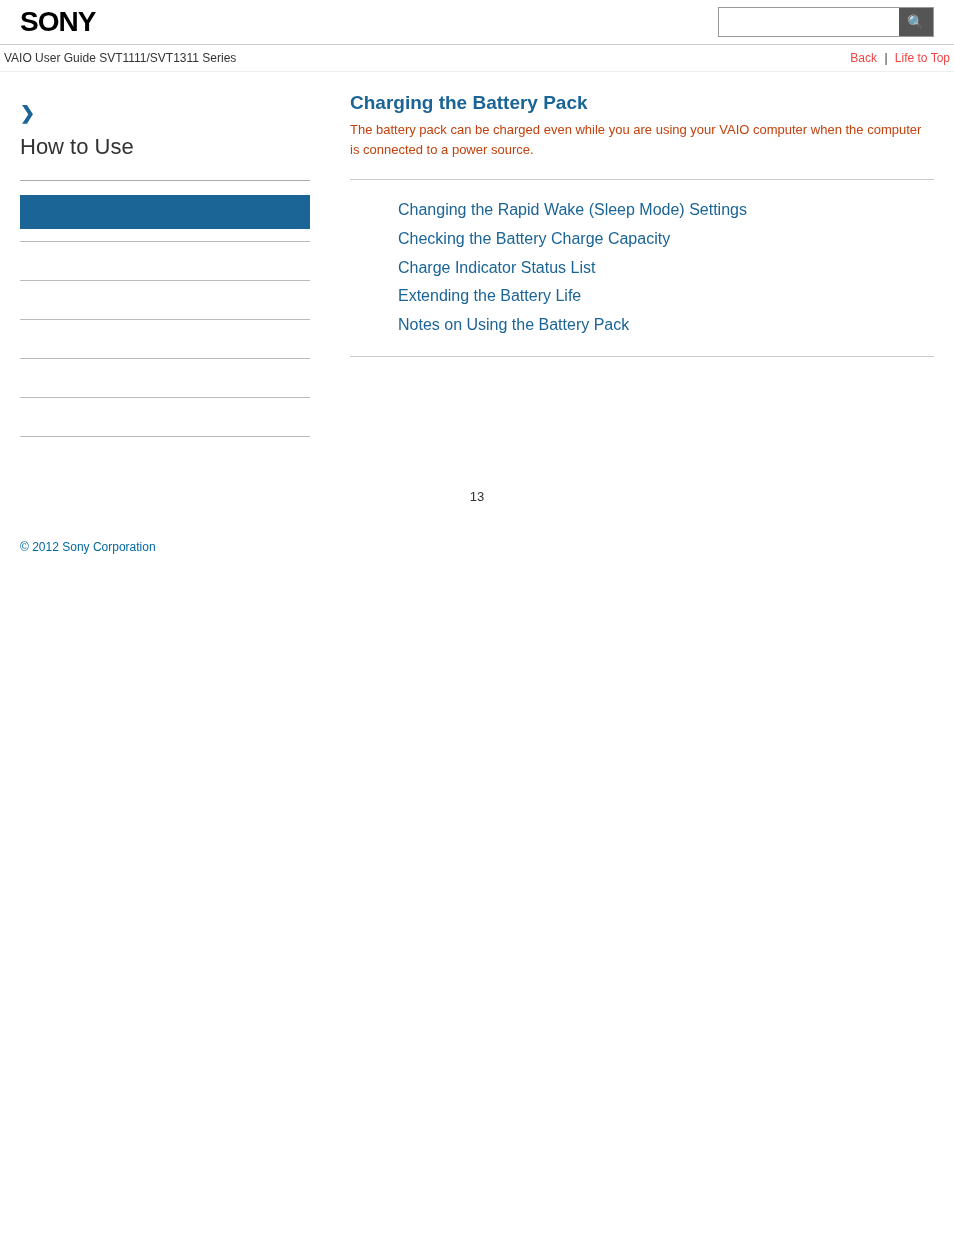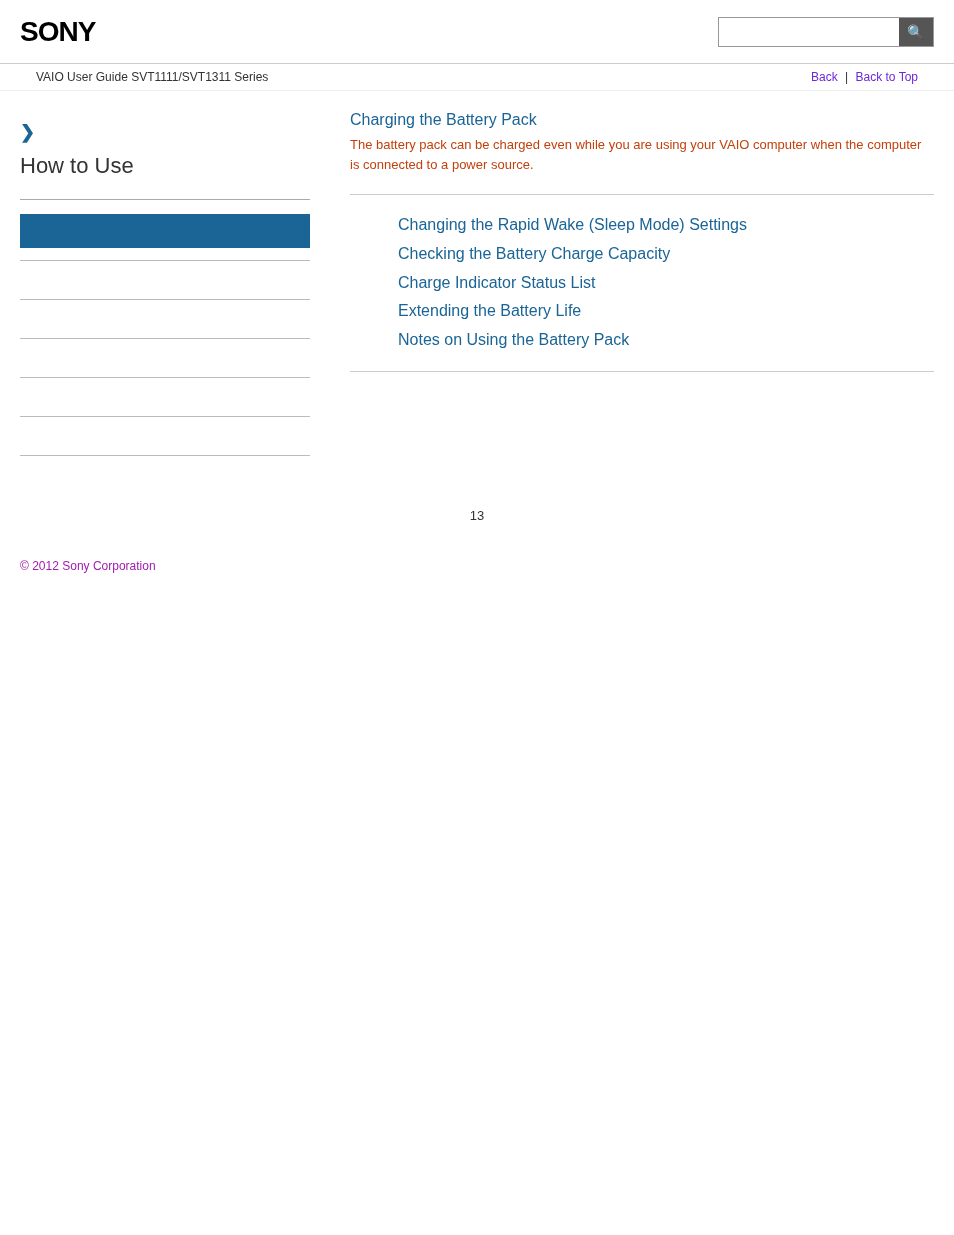--- a/index.html
+++ b/index.html
@@ -12,21 +12,21 @@
       min-height: 1235px;
     }
 
     
     .header {
       border-bottom: 1px solid #ccc;
       padding: 22px 20px;
       display: flex;
       align-items: center;
       justify-content: space-between;
-      height: 64px;
+      height: 45px;
     }
     .sony-logo {
       font-size: 28px;
       font-weight: bold;
       font-family: Arial, Helvetica, sans-serif;
       letter-spacing: -1px;
       color: #000;
     }
     .search-box {
       display: flex;
@@ -49,30 +49,30 @@
       cursor: pointer;
       display: flex;
       align-items: center;
       justify-content: center;
       color: #fff;
       font-size: 14px;
     }
 
     
     .sub-header {
-      padding: 6px 36px;
+      padding: 6px 4px;
       display: flex;
       align-items: center;
       justify-content: space-between;
       font-size: 12px;
       color: #333;
       border-bottom: 1px solid #eee;
     }
     .nav-links a {
-      color: #6d28d9;
+      color: #ef4444;
       text-decoration: none;
       font-size: 12px;
     }
     .nav-sep { margin: 0 4px; color: #333; }
 
     
     .main-content {
       display: flex;
       padding: 20px 20px 20px 20px;
     }
@@ -123,25 +123,25 @@
       padding-left: 20px;
       border-left: none;
     }
 
     .content-section {
       margin-bottom: 20px;
     }
 
     .content-link-title {
       display: block;
-      font-size: 16px;
+      font-size: 19px;
       color: #1a6496;
       text-decoration: none;
       margin-bottom: 6px;
-      font-weight: normal;
+      font-weight: bold;
     }
 
     .content-desc {
       font-size: 13px;
       color: #c2410c;
       line-height: 1.5;
       margin-bottom: 14px;
     }
 
     .content-divider {
@@ -157,21 +157,21 @@
       display: block;
       color: #1a6496;
       text-decoration: none;
       font-size: 16px;
       line-height: 1.8;
       margin-left: 48px;
     }
     .footer {
       padding: 16px 20px;
       font-size: 12px;
-      color: #a21caf;
+      color: #0369a1;
     }
     .page-number {
       text-align: center;
       padding: 20px;
       font-size: 13px;
       color: #333;
     }
   </style>
 </head>
 <body>
@@ -184,21 +184,21 @@
       <span>🔍</span>
     </button>
   </div>
 </div>
 
 <div class="sub-header">
   <span>VAIO User Guide SVT1111/SVT1311 Series</span>
   <div class="nav-links">
     <a href="#">Back</a>
     <span class="nav-sep">|</span>
-    <a href="#">Back to Top</a>
+    <a href="#">Life to Top</a>
   </div>
 </div>
 
 <div class="main-content">
 
   <div class="sidebar">
     <span class="sidebar-chevron">❯</span>
     <div class="sidebar-title">How to Use</div>
     <div class="sidebar-active-item"></div>
     <hr class="sidebar-divider">

